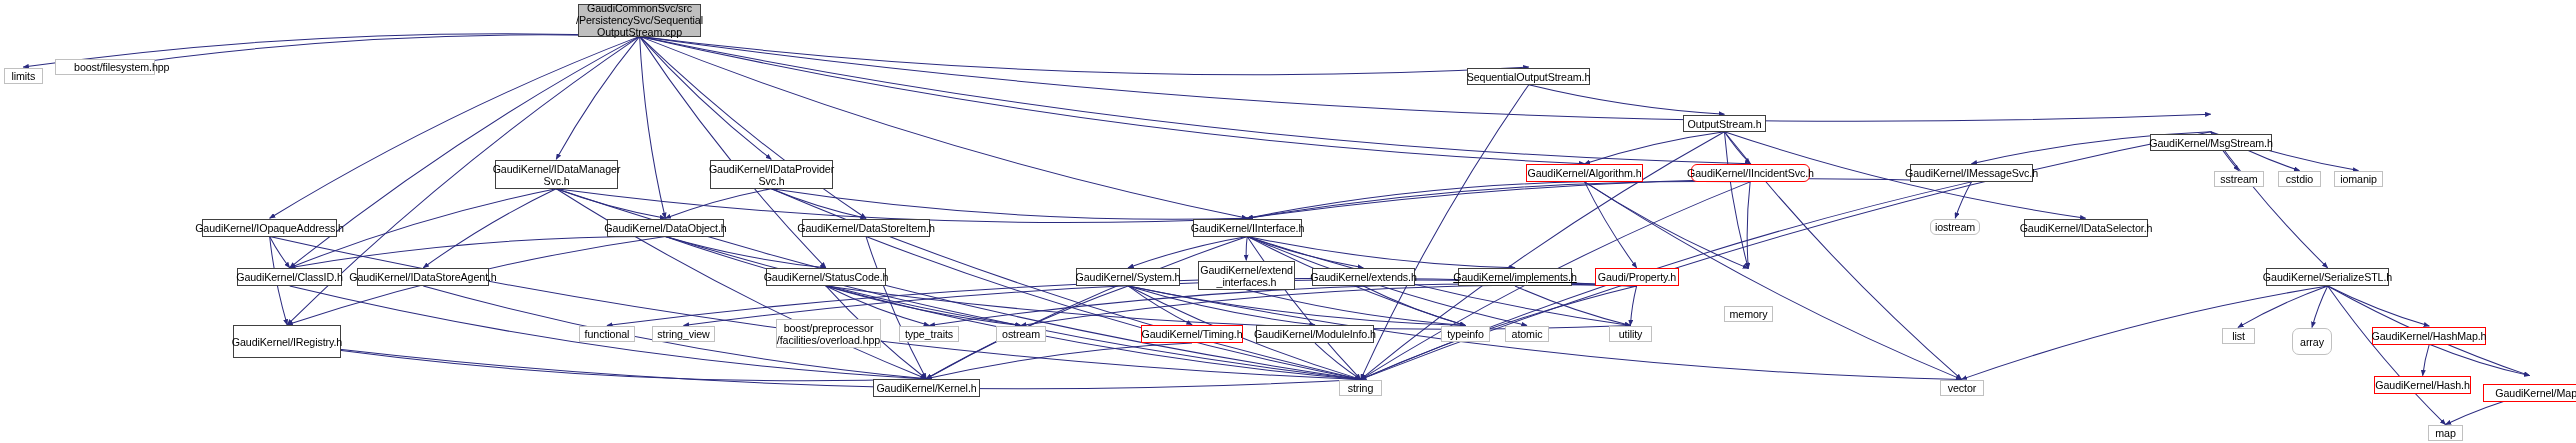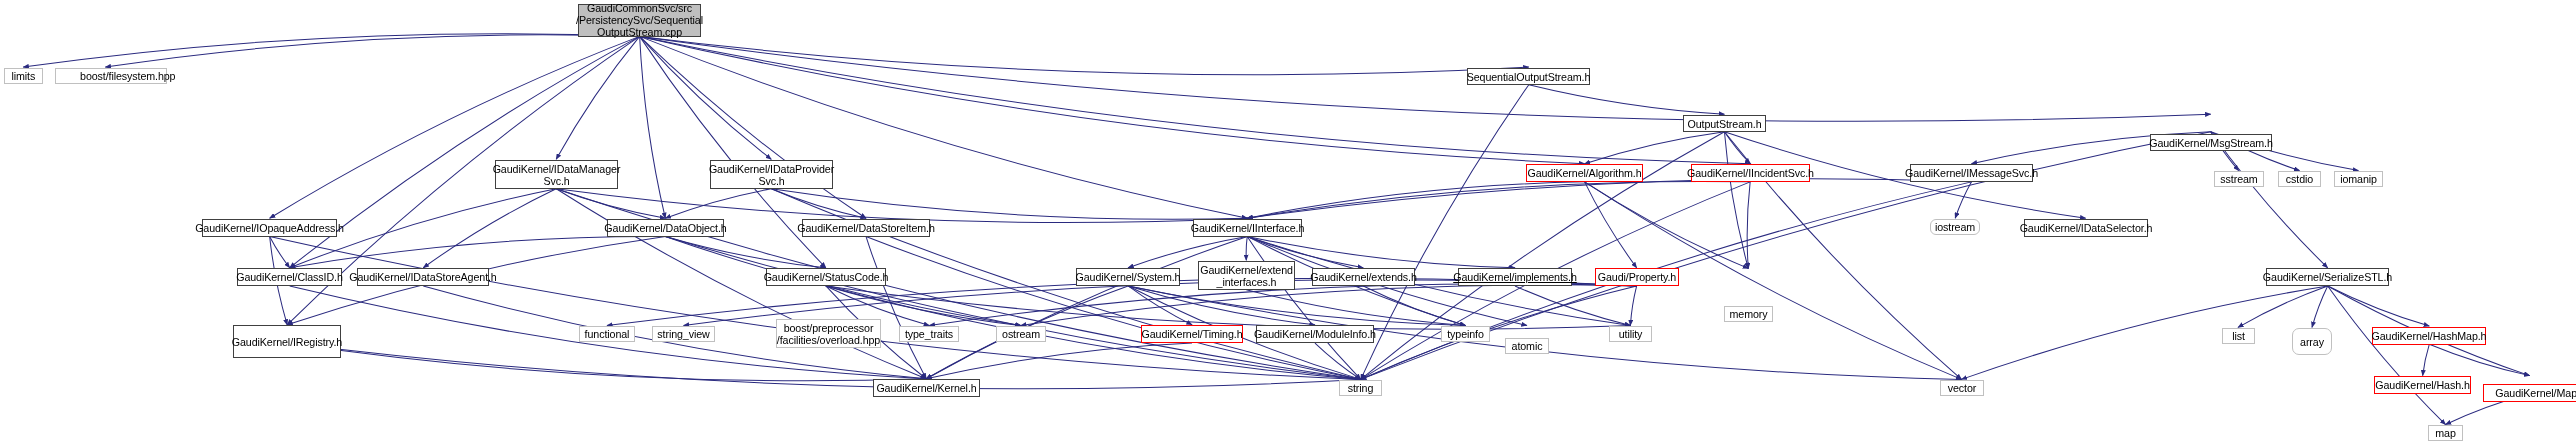--- a/index.html
+++ b/index.html
@@ -162,30 +162,30 @@
         <path d="M462,456 Q962.84,575.675 1477,604" marker-end="url(#arrow)"></path>
         <path d="M675,456 Q1069.34,566.09 1477,604" marker-end="url(#arrow)"></path>
         <path d="M458,547 Q964.935,621.355 1477,604" marker-end="url(#arrow)"></path>
         <path d="M458,547 Q1311.39,653.04 2170,605" marker-end="url(#arrow)"></path>
       </g>
   </svg>
 <div class="node root" style="left: 578px; top: 3.8px; width: 123px; height: 33px;">GaudiCommonSvc/src
 /PersistencySvc/Sequential
 OutputStream.cpp</div>
     <div class="node b-gray" style="left: 3.8px; top: 68px; width: 39px; height: 16.3px;">limits</div>
-    <div class="node b-gray" style="left: 55px; top: 68px; width: 112px; height: 16.3px; padding-left: 36px;">boost/filesystem.hpp</div>
+    <div class="node b-gray" style="left: 55px; top: 59px; width: 100px; height: 16.3px; padding-left: 36px;">boost/filesystem.hpp</div>
     <div class="node b-black" style="left: 1467px; top: 68px; width: 123px; height: 17px; text-align: center;">SequentialOutputStream.h</div>
     <div class="node b-black" style="left: 1683px; top: 115px; width: 83px; height: 17px;">OutputStream.h</div>
     <div class="node b-black" style="left: 2150px; top: 115px; width: 122px; height: 17px; margin-top: 19px;">GaudiKernel/MsgStream.h</div>
     <div class="node b-black" style="left: 495px; top: 160px; width: 123px; height: 29px;">GaudiKernel/IDataManager
 Svc.h</div>
     <div class="node b-black" style="left: 710px; top: 160px; width: 123px; height: 29px; text-align: center;">GaudiKernel/IDataProvider
 Svc.h</div>
     <div class="node b-red" style="left: 1526px; top: 164px; width: 117px; height: 17.6px;">GaudiKernel/Algorithm.h</div>
-    <div class="node b-red" style="left: 1691px; top: 164px; width: 119px; height: 17.6px;">GaudiKernel/IIncidentSvc.h</div>
+    <div class="node b-red" style="left: 1691px; top: 164px; width: 119px; height: 17.6px; border-radius: 6px;">GaudiKernel/IIncidentSvc.h</div>
     <div class="node b-black" style="left: 1910px; top: 164px; width: 123px; height: 17.6px;">GaudiKernel/IMessageSvc.h</div>
     <div class="node b-gray" style="left: 2214px; top: 171px; width: 50px; height: 16.3px;">sstream</div>
     <div class="node b-gray" style="left: 2278px; top: 171px; width: 43px; height: 16.3px;">cstdio</div>
     <div class="node b-gray" style="left: 2334px; top: 171px; width: 49px; height: 16.3px;">iomanip</div>
     <div class="node b-black" style="left: 202px; top: 219px; width: 135px; height: 17.6px;">GaudiKernel/IOpaqueAddress.h</div>
     <div class="node b-black" style="left: 607px; top: 219px; width: 117px; height: 17.6px;">GaudiKernel/DataObject.h</div>
     <div class="node b-black" style="left: 802px; top: 219px; width: 128px; height: 17.6px;">GaudiKernel/DataStoreItem.h</div>
     <div class="node b-black" style="left: 1193px; top: 219px; width: 109px; height: 17.6px;">GaudiKernel/IInterface.h</div>
     <div class="node b-gray" style="left: 1930px; top: 219px; width: 50px; height: 16.3px; border-radius: 6px;">iostream</div>
     <div class="node b-black" style="left: 2024px; top: 219px; width: 124px; height: 17.6px;">GaudiKernel/IDataSelector.h</div>
@@ -203,21 +203,21 @@
     <div class="node b-black" style="left: 233px; top: 325px; width: 108px; height: 33px;">GaudiKernel/IRegistry.h</div>
     <div class="node b-gray" style="left: 579px; top: 326px; width: 56px; height: 16.3px;">functional</div>
     <div class="node b-gray" style="left: 652px; top: 326px; width: 63px; height: 16.3px;">string_view</div>
     <div class="node b-gray" style="left: 776px; top: 319px; width: 105px; height: 29px;">boost/preprocessor
 /facilities/overload.hpp</div>
     <div class="node b-gray" style="left: 899px; top: 326px; width: 60px; height: 16.3px;">type_traits</div>
     <div class="node b-gray" style="left: 996px; top: 326px; width: 50px; height: 16.3px;">ostream</div>
     <div class="node b-red" style="left: 1141px; top: 325px; width: 102px; height: 17.6px;">GaudiKernel/Timing.h</div>
     <div class="node b-black" style="left: 1256px; top: 325px; width: 118px; height: 17.6px;">GaudiKernel/ModuleInfo.h</div>
     <div class="node b-gray" style="left: 1441px; top: 326px; width: 49px; height: 16.3px;">typeinfo</div>
-    <div class="node b-gray" style="left: 1505px; top: 326px; width: 44px; height: 16.3px; margin-top: 12px;">atomic</div>
+    <div class="node b-gray" style="left: 1505px; top: 326px; width: 44px; height: 16.3px;">atomic</div>
     <div class="node b-gray" style="left: 1609px; top: 326px; width: 43px; height: 16.3px;">utility</div>
     <div class="node b-gray" style="left: 2222px; top: 328px; width: 33px; height: 16.3px;">list</div>
     <div class="node b-gray" style="left: 2292px; top: 328px; width: 40px; height: 27px; border-radius: 7px;">array</div>
     <div class="node b-red" style="left: 2372px; top: 327px; width: 114px; height: 17.6px;">GaudiKernel/HashMap.h</div>
     <div class="node b-black" style="left: 873px; top: 379px; width: 107px; height: 17.6px;">GaudiKernel/Kernel.h</div>
     <div class="node b-gray" style="left: 1339px; top: 380px; width: 43px; height: 16.3px;">string</div>
     <div class="node b-gray" style="left: 1940px; top: 380px; width: 44px; height: 16.3px;">vector</div>
     <div class="node b-red" style="left: 2374px; top: 376px; width: 97px; height: 17.6px;">GaudiKernel/Hash.h</div>
     <div class="node b-red" style="left: 2483px; top: 376px; width: 115px; height: 17.6px; margin-top: 8px;">GaudiKernel/Map.h</div>
     <div class="node b-gray" style="left: 2428px; top: 425px; width: 35px; height: 16.3px;">map</div>

